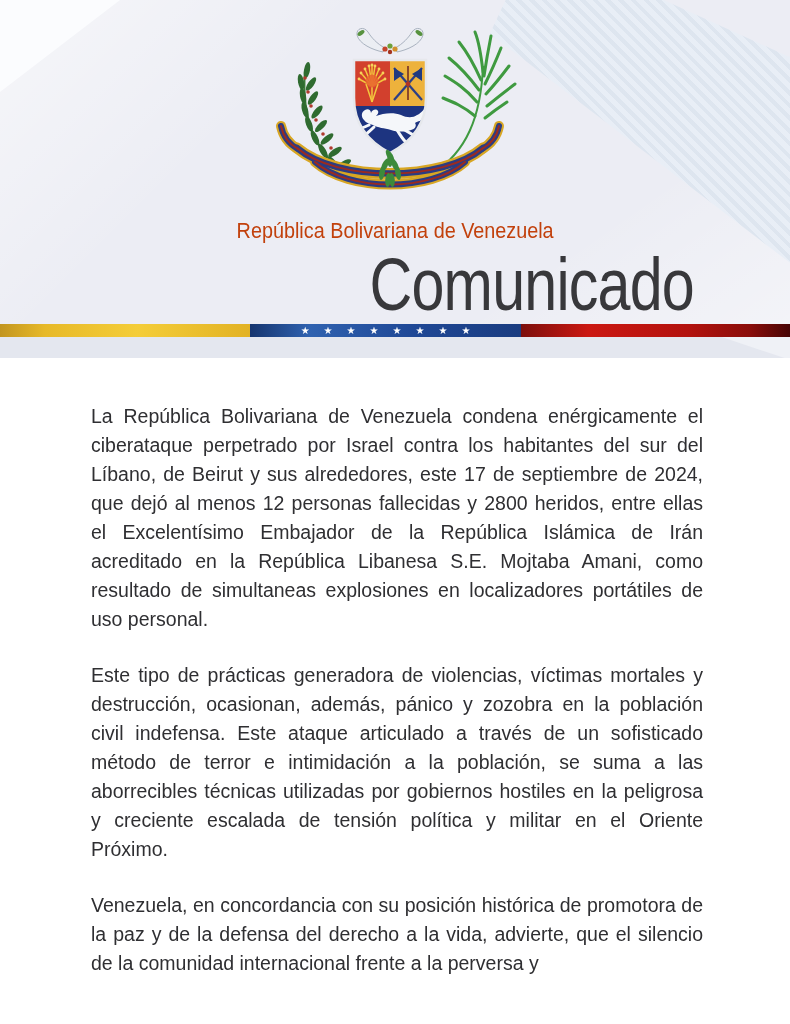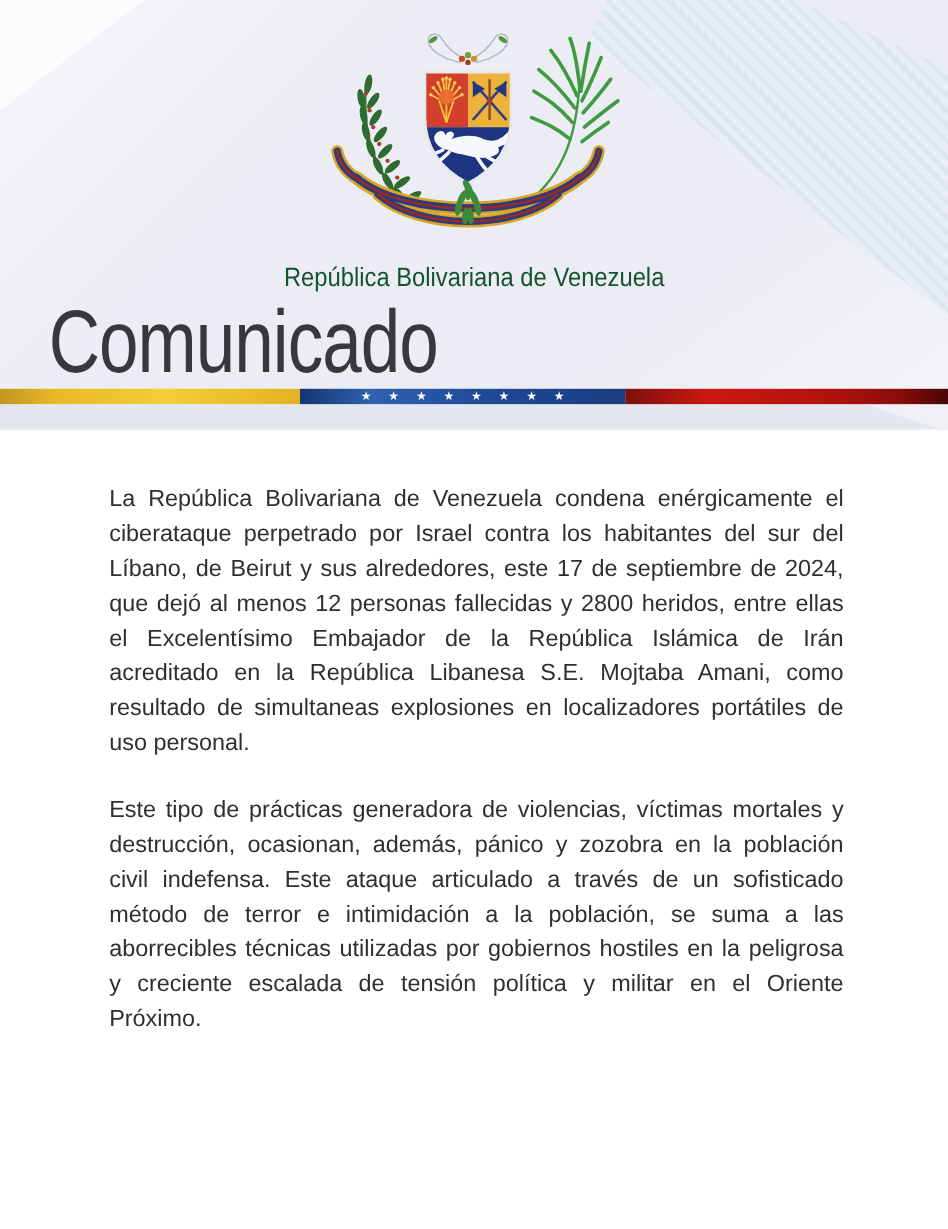--- a/index.html
+++ b/index.html
@@ -23,25 +23,25 @@
   .sheen{
     position:absolute;top:0;left:0;width:100%;height:100%;
     background:linear-gradient(135deg,rgba(255,255,255,.55) 0%,rgba(255,255,255,0) 32%),
                linear-gradient(325deg,rgba(255,255,255,.4) 0%,rgba(255,255,255,0) 28%);
   }
   
   .emblem{position:absolute;top:24px;left:50%;transform:translateX(-50%);}
   
   .country-line{
     position:absolute;top:219px;left:0;width:790px;text-align:center;
-    font-size:22px;line-height:1.1;color:#14532d;
+    font-size:22px;line-height:1.1;color:#c2410c;
   }
   .country-line span{display:inline-block;transform:scaleX(.9);}
   .main-title{
-    position:absolute;top:248px;left:0;width:734px;text-align:left;
+    position:absolute;top:248px;left:0;width:734px;text-align:right;
     font-size:74px;line-height:1.0;color:#38383b;letter-spacing:-1px;
   }
   .main-title span{display:inline-block;transform:scaleX(.8);}
   
   .flag-bar{position:absolute;top:324px;left:0;width:790px;height:13px;display:flex;}
   .seg-yellow{width:250px;height:100%;background:linear-gradient(90deg,#c2951f 0%,#e7b928 18%,#f4cd38 55%,#e2b224 100%);}
   .seg-blue{width:271px;height:100%;position:relative;background:linear-gradient(90deg,#16356f 0%,#2f62b0 22%,#1f4896 60%,#1a3c80 100%);}
   .seg-red{flex:1;height:100%;background:linear-gradient(90deg,#7c0f0c 0%,#cb1812 25%,#b3120e 62%,#8a0d0a 85%,#470505 100%);}
   .stars{
     position:absolute;top:0;left:0;width:100%;height:100%;
@@ -253,13 +253,14 @@
   <div class="seg-red"></div>
 </div>
 
 <div class="gray-band">
   <div class="wedge"></div>
 </div>
 
 <div class="content">
   <p>La República Bolivariana de Venezuela condena enérgicamente el ciberataque perpetrado por Israel contra los habitantes del sur del Líbano, de Beirut y sus alrededores, este 17 de septiembre de 2024, que dejó al menos 12 personas fallecidas y 2800 heridos, entre ellas el Excelentísimo Embajador de la República Islámica de Irán acreditado en la República Libanesa S.E. Mojtaba Amani, como resultado de simultaneas explosiones en localizadores portátiles de uso personal.</p>
   <p>Este tipo de prácticas generadora de violencias, víctimas mortales y destrucción, ocasionan, además, pánico y zozobra en la población civil indefensa. Este ataque articulado a través de un sofisticado método de terror e intimidación a la población, se suma a las aborrecibles técnicas utilizadas por gobiernos hostiles en la peligrosa y creciente escalada de tensión política y militar en el Oriente Próximo.</p>
+  <p>Venezuela, en concordancia con su posición histórica de promotora de la paz y de la defensa del derecho a la vida, advierte, que el silencio de la comunidad internacional frente a la perversa y</p>
 </div>
 
 </body></html>

